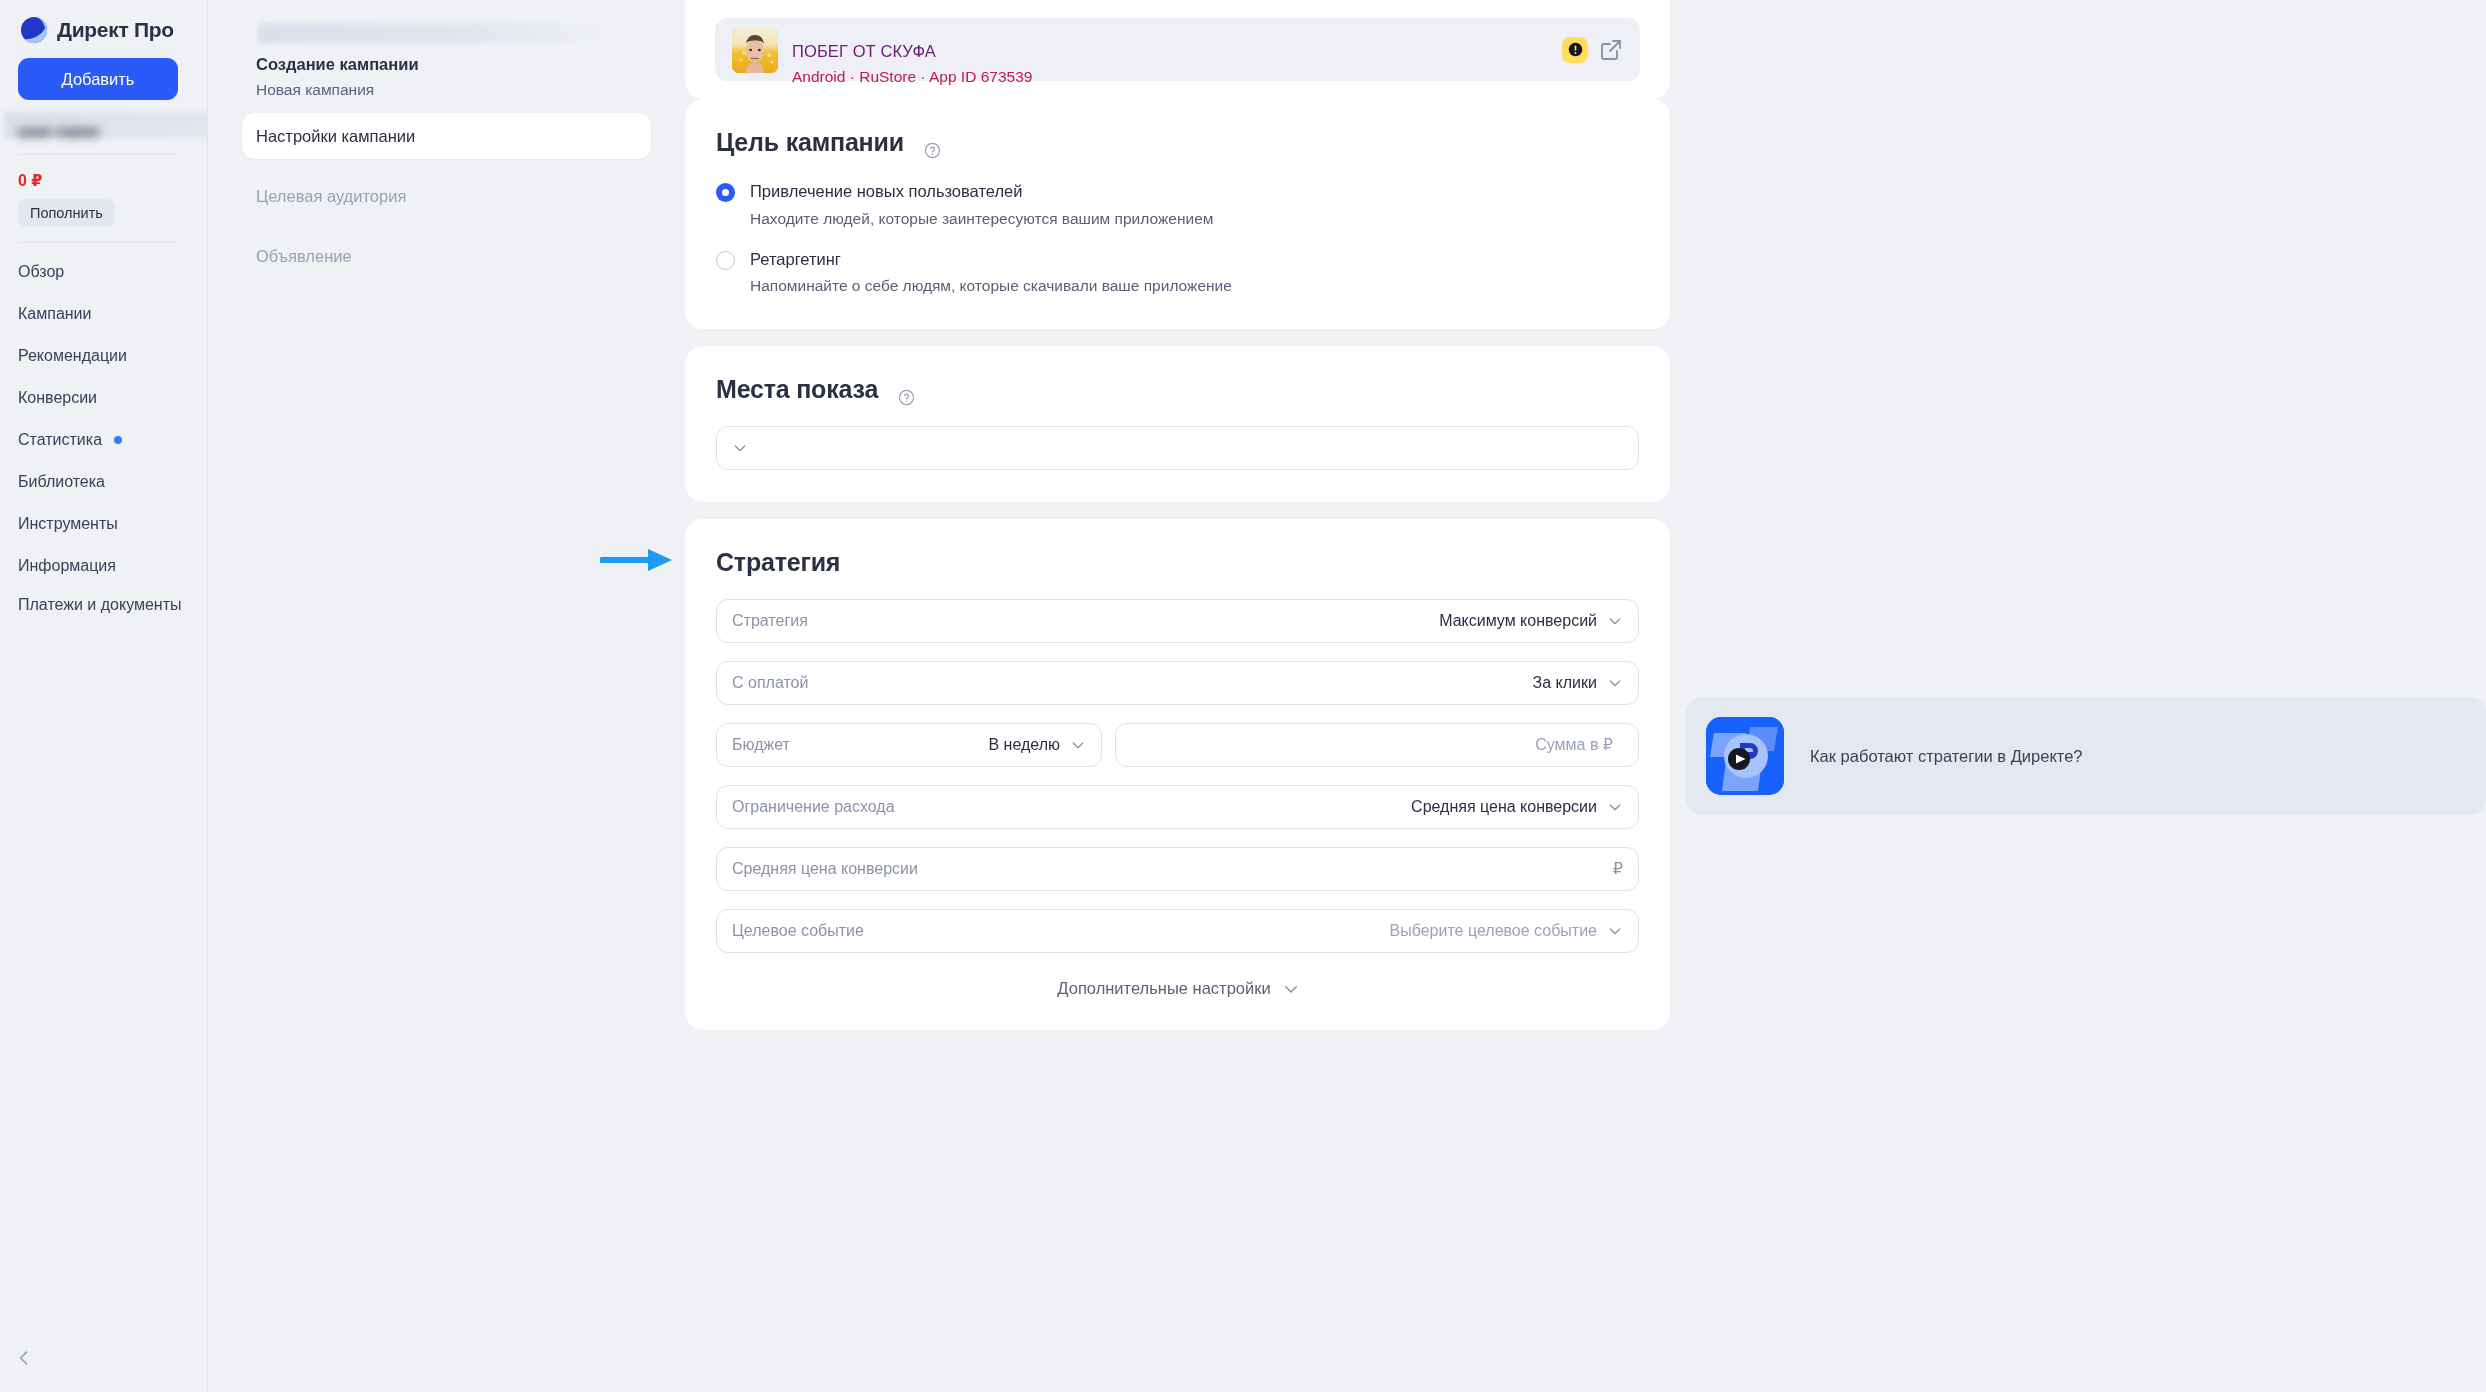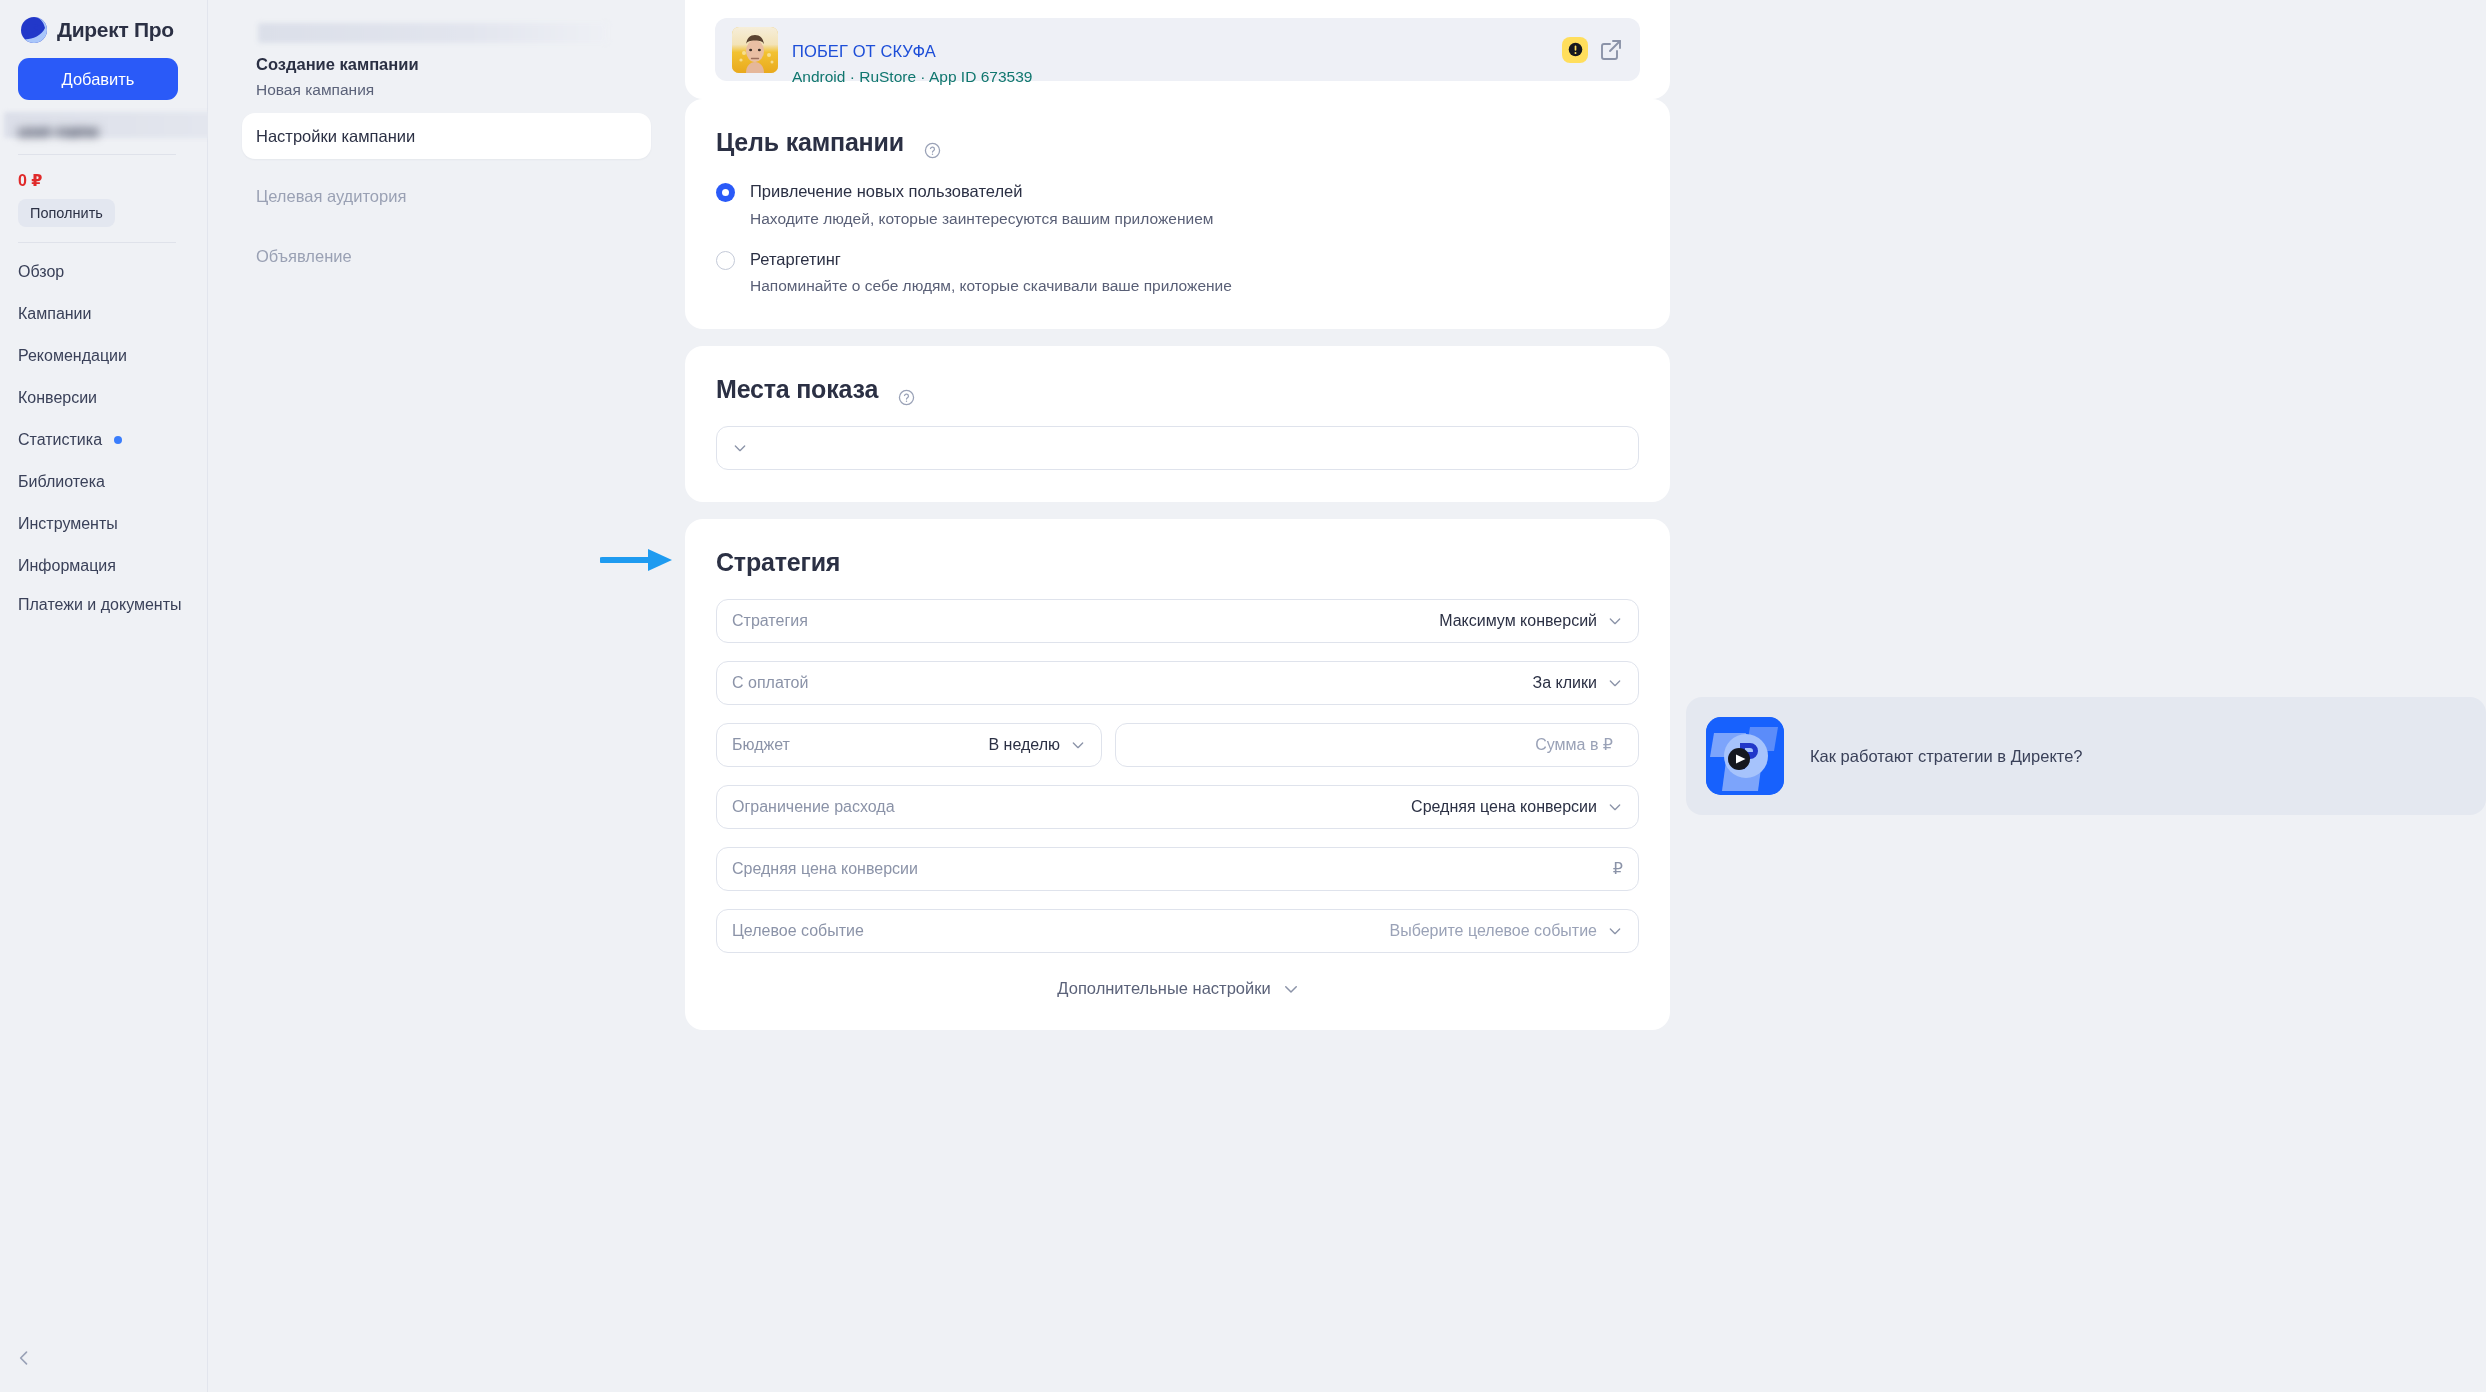--- a/index.html
+++ b/index.html
@@ -216,28 +216,28 @@
     flex: 0 0 46px;
     border-radius: 7px;
     overflow: hidden;
     position: relative;
     background: #e8c25a;
   }
   .app-meta { margin-left: 14px; flex: 1 1 auto; }
   .app-name {
     font-size: 16.5px;
     font-weight: 500;
-    color: #1d4ed8;
+    color: #701a75;
     letter-spacing: .1px;
     line-height: 1.3;
     margin-top: 29px;
   }
   .app-sub {
     font-size: 15.5px;
-    color: #0f766e;
+    color: #be185d;
     margin-top: 5px;
     line-height: 1.3;
   }
   .warn-badge {
     width: 26px; height: 26px;
     border-radius: 8px;
     background: #FFDE5C;
     display: flex;
     align-items: center;
     justify-content: center;

